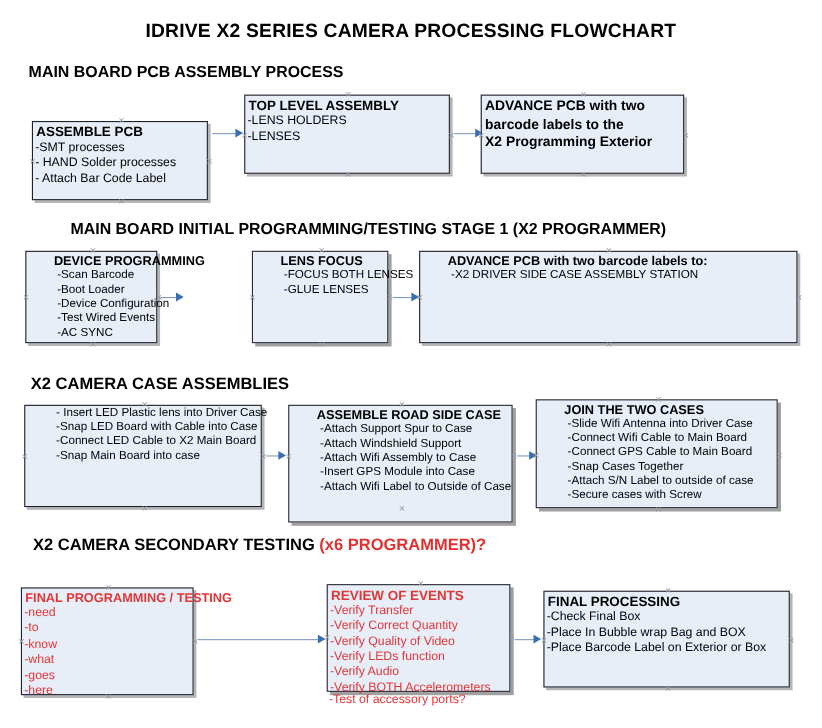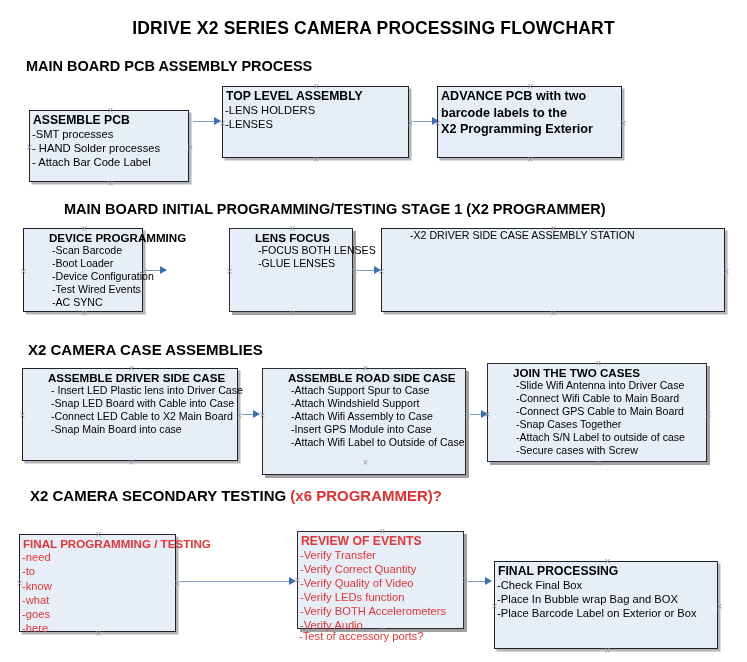--- a/index.html
+++ b/index.html
@@ -160,33 +160,33 @@
     <span class="hx" style="left:58px;top:-5px;"></span>
     <span class="hx" style="left:58px;top:80px;"></span>
     <span class="hx" style="left:-5px;top:38px;"></span>
     <span class="hx" style="left:120px;top:38px;"></span>
   </div>
 
   <div class="conn" style="left:357px;top:270px;width:20px;"></div>
   <div class="arrow" style="left:374px;top:266px;"></div>
 
   <div class="node sm" style="left:381px;top:228px;width:344px;height:84px;">
+    <span class="ttl">ADVANCE PCB with two barcode labels to:</span>
     <span class="ln">-X2 DRIVER  SIDE  CASE  ASSEMBLY STATION</span>
     <span class="hx" style="left:167px;top:-5px;"></span>
     <span class="hx" style="left:167px;top:80px;"></span>
     <span class="hx" style="left:-5px;top:38px;"></span>
     <span class="hx" style="left:340px;top:38px;"></span>
   </div>
 
   <div class="sec-head" style="left:28px;top:341px;font-size:15px;">
     <span>X2 CAMERA CASE ASSEMBLIES</span>
   </div>
 
   <div class="node sm" style="left:22px;top:368px;width:216px;height:93px;">
-    <span class="ttl">ASSEMBLE DRIVER SIDE CASE</span>
     <span class="ln">- Insert LED Plastic lens into Driver Case</span>
     <span class="ln">-Snap LED Board with Cable into Case</span>
     <span class="ln">-Connect LED Cable to X2 Main Board</span>
     <span class="ln">-Snap Main Board into case</span>
     <span class="hx" style="left:104px;top:-5px;"></span>
     <span class="hx" style="left:104px;top:89px;"></span>
     <span class="hx" style="left:-5px;top:42px;"></span>
     <span class="hx" style="left:212px;top:42px;"></span>
   </div>
 
@@ -243,33 +243,33 @@
 
   <div class="conn" style="left:180px;top:581px;width:112px;"></div>
   <div class="arrow" style="left:289px;top:577px;"></div>
 
   <div class="node red grey-edge" style="left:297px;top:531px;width:167px;height:98px;">
     <span class="ttl">REVIEW OF EVENTS</span>
     <span class="ln">-Verify Transfer</span>
     <span class="ln">-Verify Correct Quantity</span>
     <span class="ln">-Verify Quality of Video</span>
     <span class="ln">-Verify LEDs function</span>
+    <span class="ln">-Verify Audio</span>
     <span class="ln">-Verify BOTH Accelerometers</span>
-    <span class="ln">-Verify Audio</span>
     <span class="hx" style="left:80px;top:-5px;"></span>
     <span class="hx" style="left:80px;top:94px;"></span>
     <span class="hx" style="left:-5px;top:44px;"></span>
     <span class="hx" style="left:163px;top:44px;"></span>
   </div>
   <div class="spill" style="left:299px;top:629px;">-Test of accessory ports?</div>
 
   <div class="conn" style="left:468px;top:581px;width:20px;"></div>
   <div class="arrow" style="left:485px;top:577px;"></div>
 
-  <div class="node" style="left:494px;top:537px;width:224px;height:88px;margin-top:24px;">
+  <div class="node" style="left:494px;top:537px;width:224px;height:88px;">
     <span class="ttl">FINAL PROCESSING</span>
     <span class="ln"> -Check Final Box</span>
     <span class="ln">-Place In Bubble wrap Bag and BOX</span>
     <span class="ln">-Place Barcode Label on Exterior or Box</span>
     <span class="hx" style="left:108px;top:-5px;"></span>
     <span class="hx" style="left:108px;top:84px;"></span>
     <span class="hx" style="left:-5px;top:40px;"></span>
     <span class="hx" style="left:220px;top:40px;"></span>
   </div>
 

